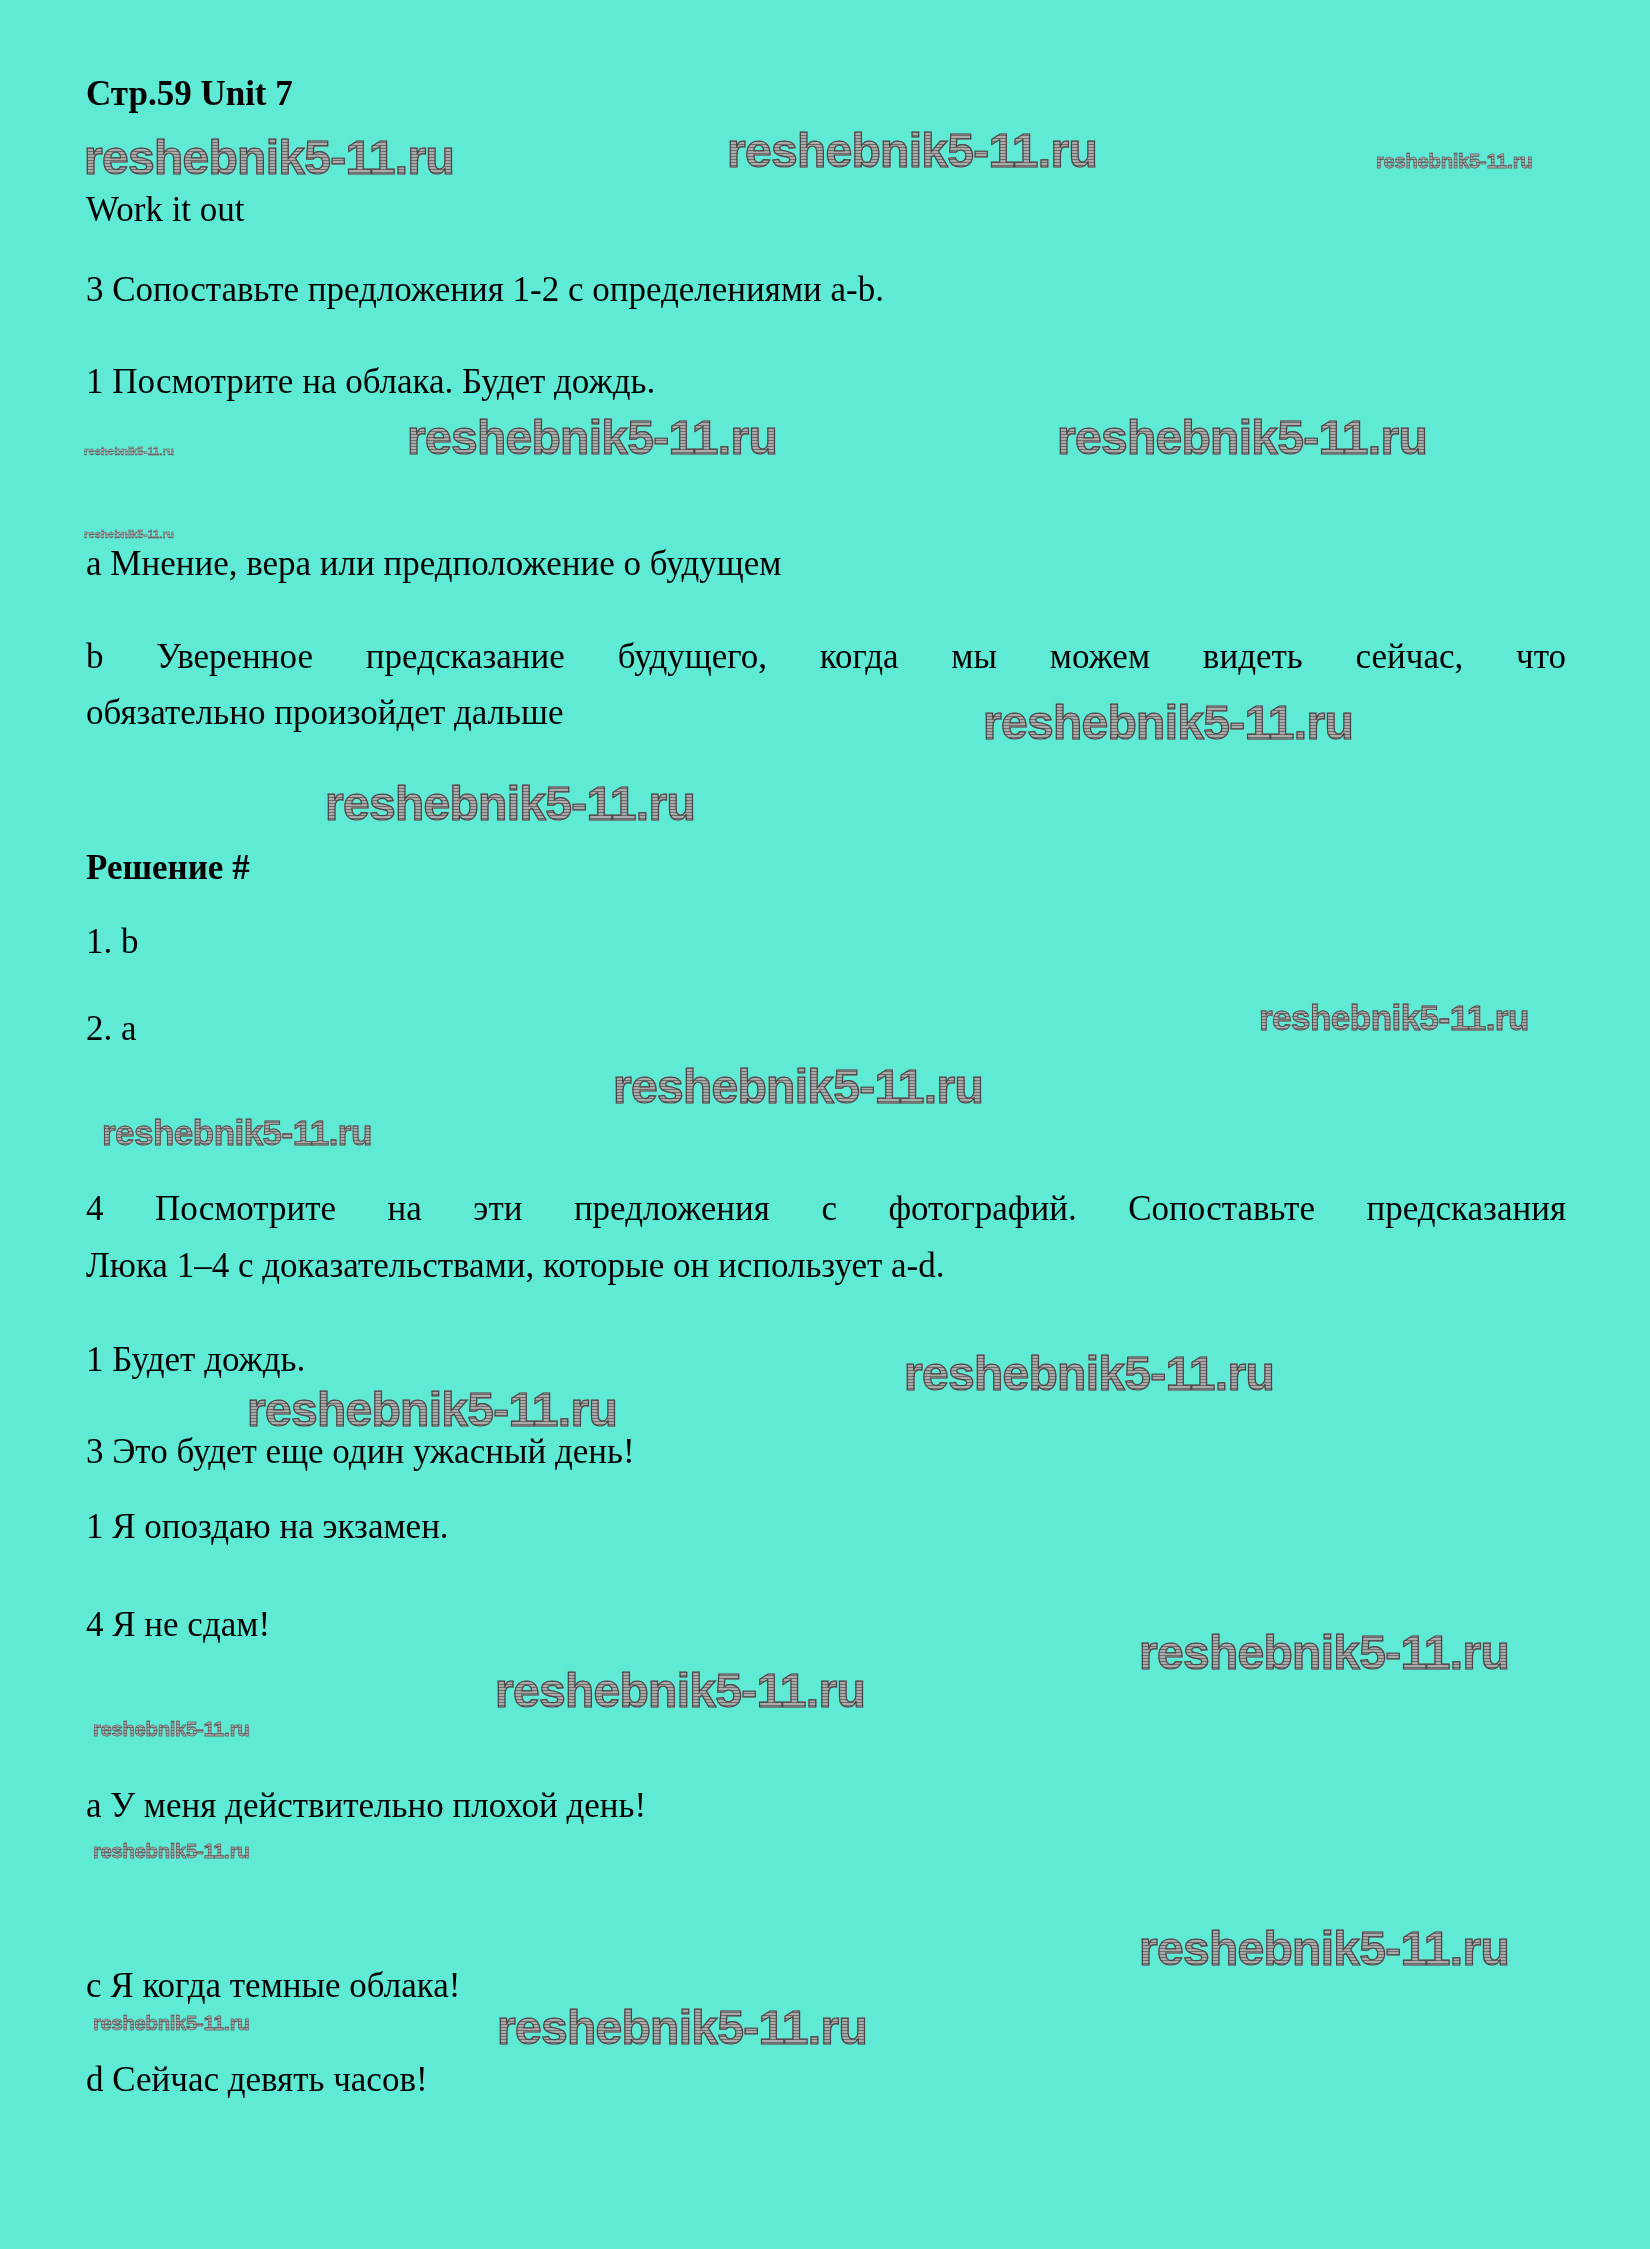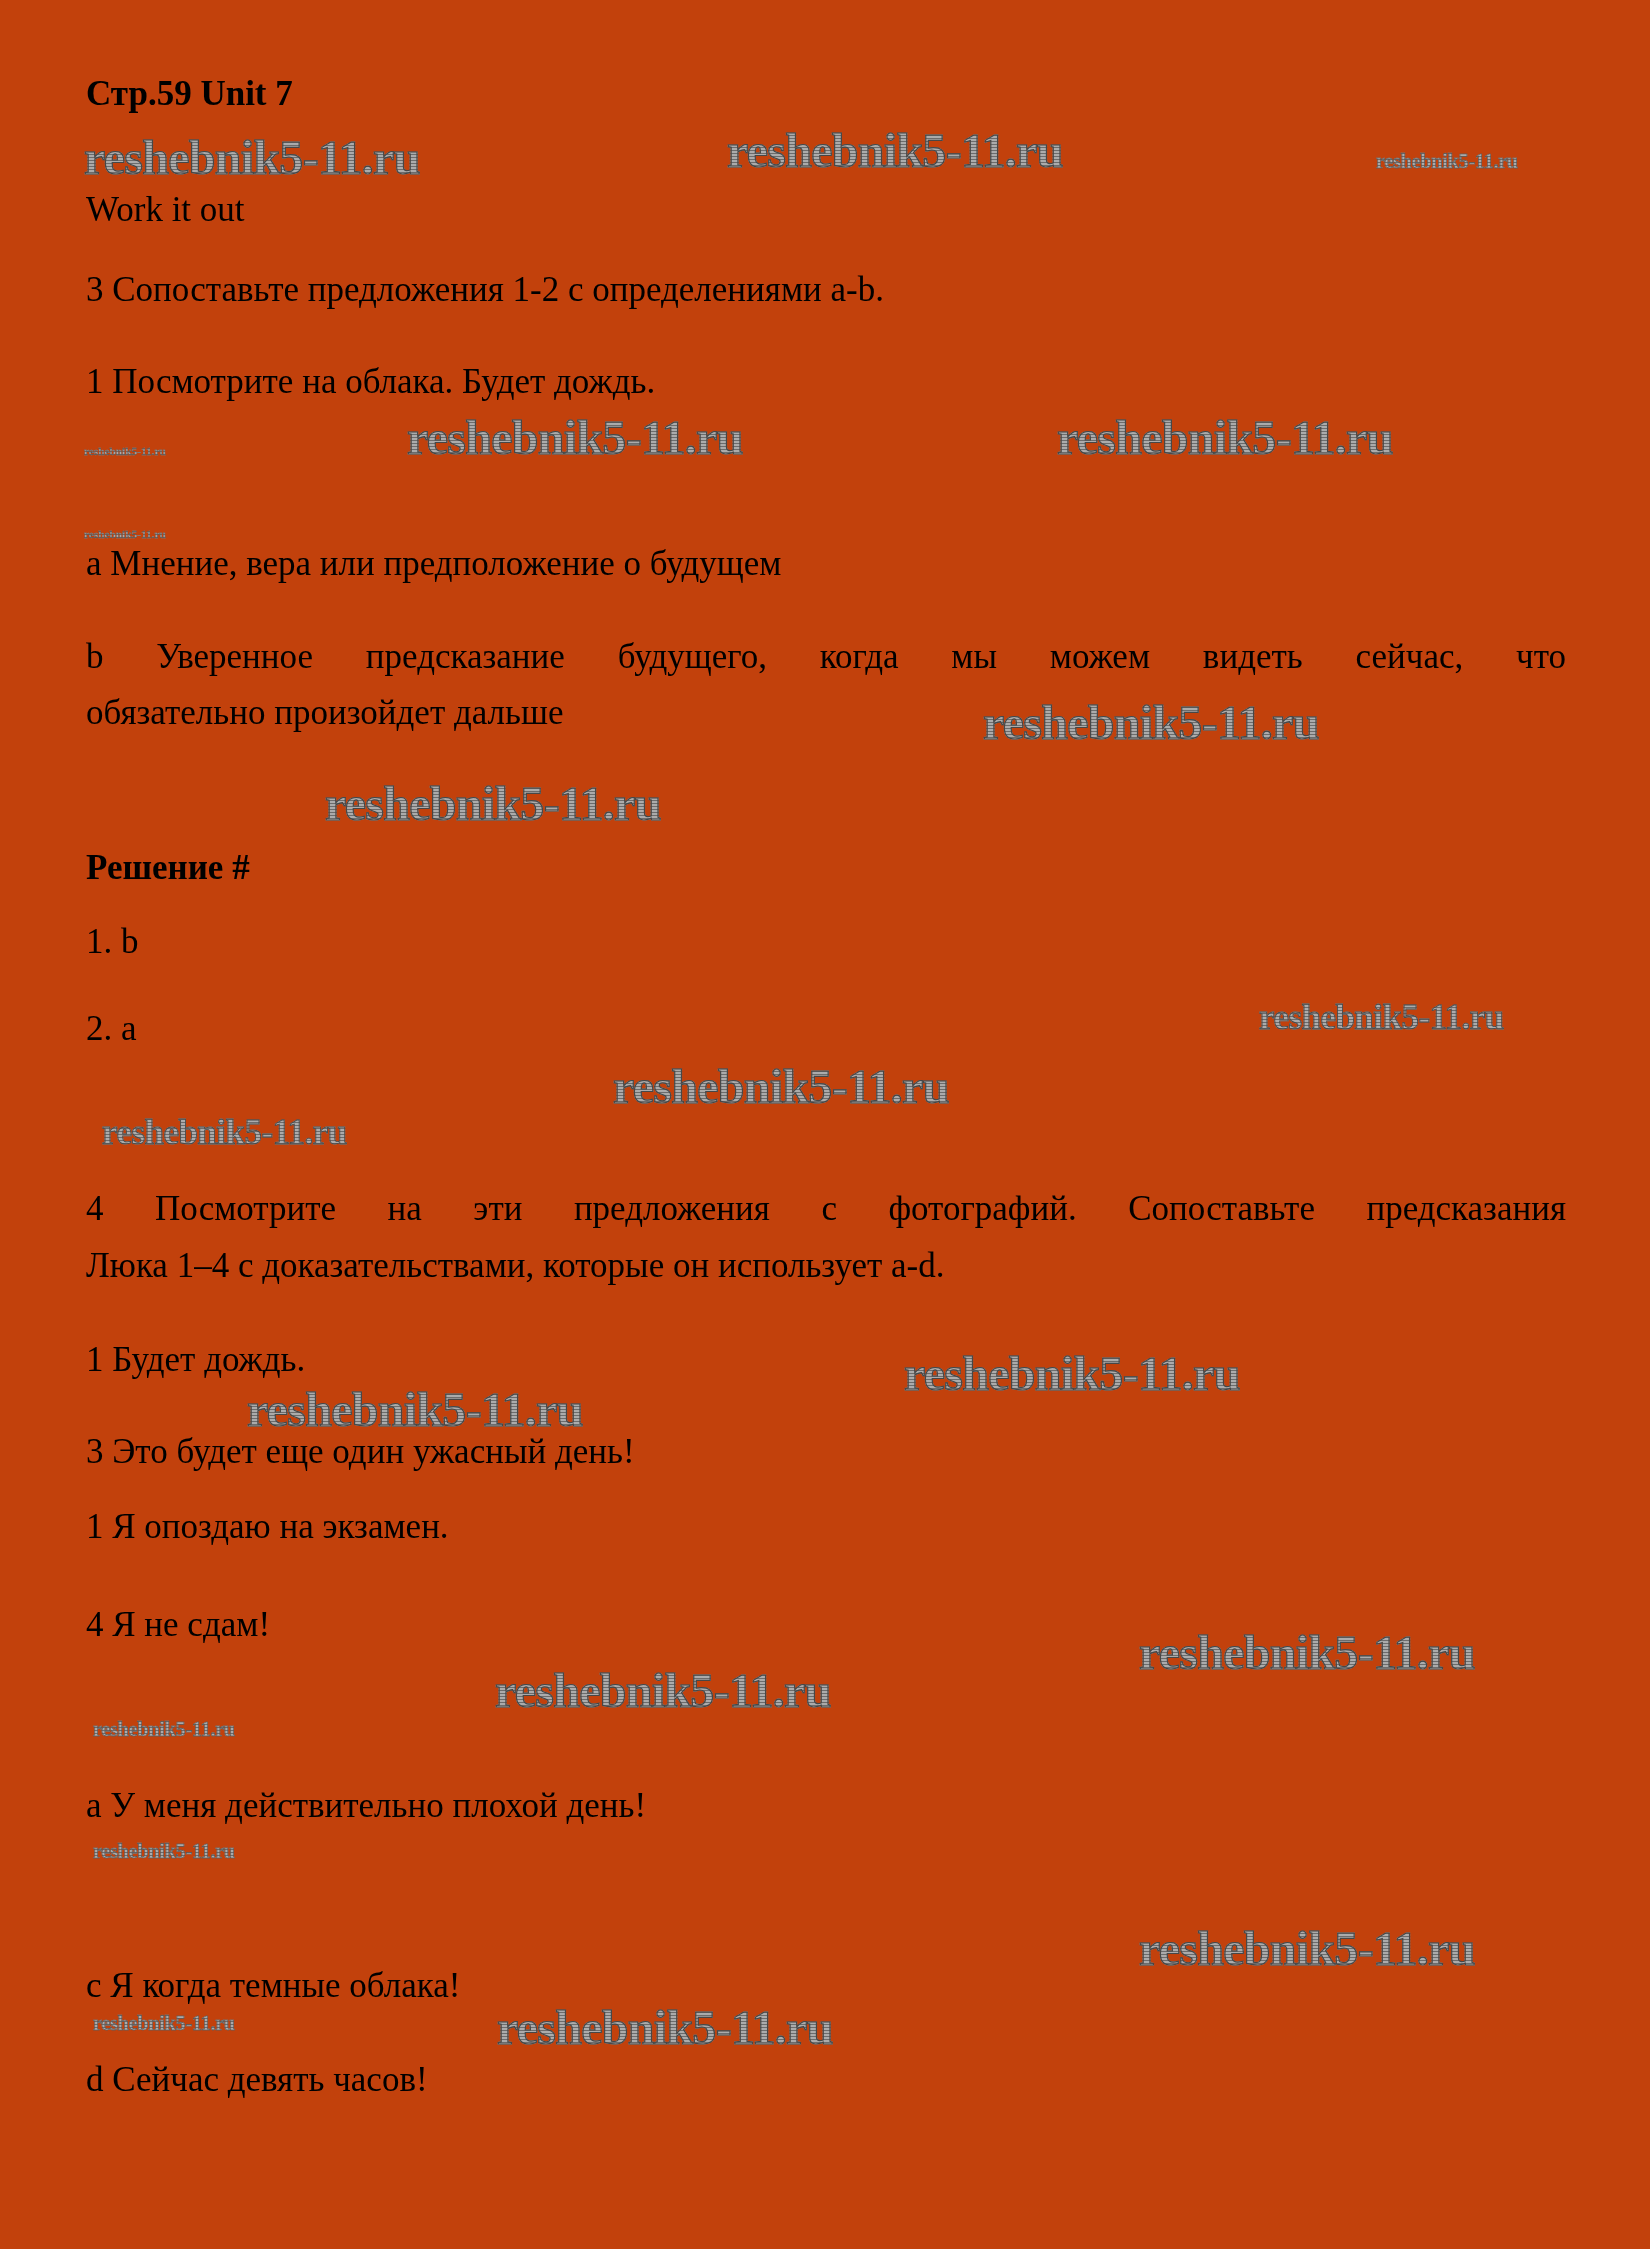--- a/index.html
+++ b/index.html
@@ -1,19 +1,19 @@
 <!DOCTYPE html>
 <html style="font-size:12px"><head>
 <meta charset="utf-8">
 <style>
   html,body{margin:0;padding:0;background:#e8e8e8;}
   .page{
     position:relative;
     width:1651px;height:2250px;
-    background:#c2410c;
+    background:#5eead4;
     overflow:hidden;
     font-family:"Liberation Serif","DejaVu Serif",serif;
   }
   .ln{
     position:absolute;
     font-size:35px;
     line-height:1.15;
     color:#000;
     white-space:nowrap;
     font-family:"Liberation Serif","DejaVu Serif",serif;
@@ -21,21 +21,21 @@
   .bold{font-weight:bold;}
   .just{
     white-space:normal;
     width:1480px;
     text-align:justify;
     text-align-last:justify;
   }
   
   .wm{
     position:absolute;
-    font-family:Liberation Serif, serif;
+    font-family:Liberation Sans, sans-serif;
     font-weight:bold;
     white-space:nowrap;
     letter-spacing:-0.015em;
     color:#8f8f8f;
     -webkit-text-stroke:1.2px #474747;
   }
   @supports (-webkit-background-clip: text){
     .wm{
       background:repeating-linear-gradient(to bottom,#6c6c6c 0px,#6c6c6c 1.5px,#ababab 1.5px,#ababab 3px);
       -webkit-background-clip:text;

